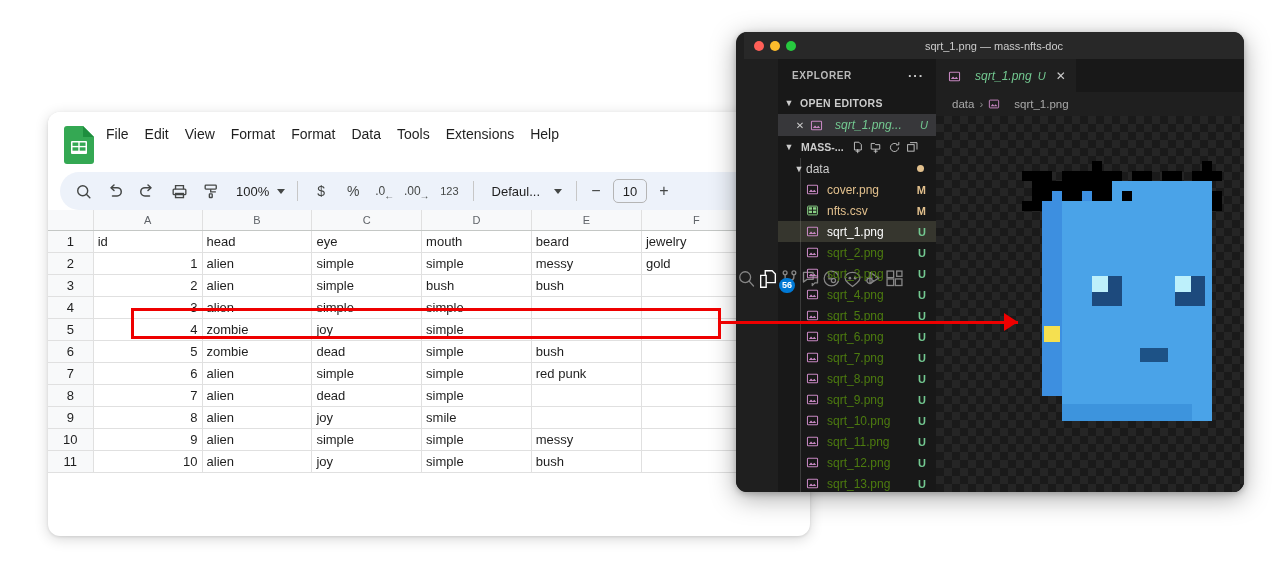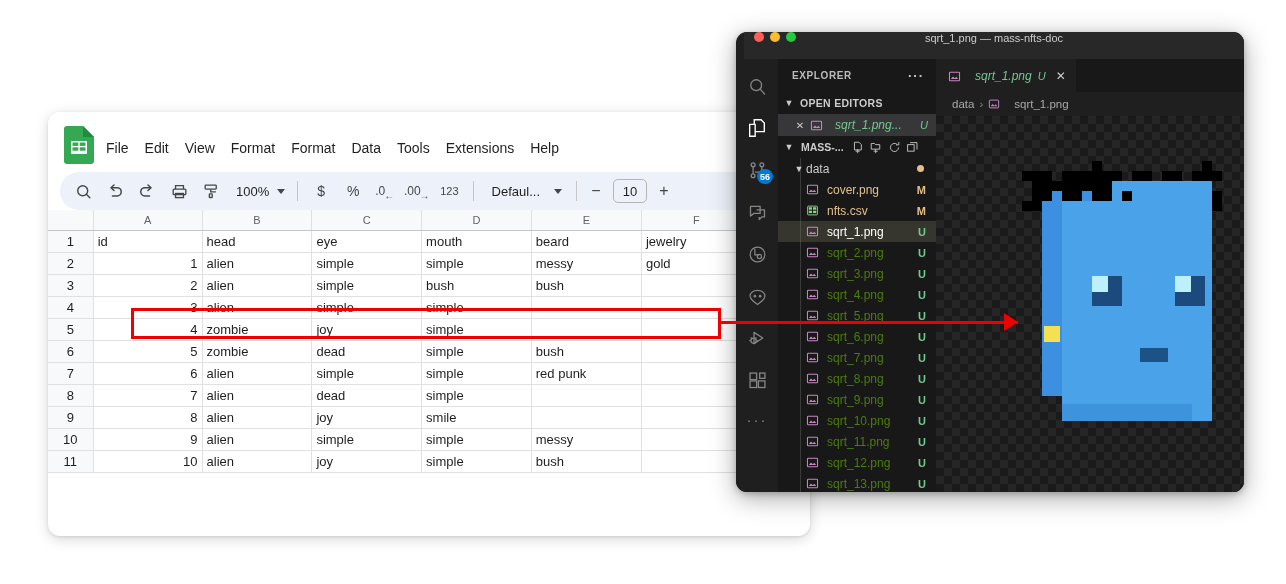--- a/index.html
+++ b/index.html
@@ -34,21 +34,21 @@
     flex: none;
   }
   .gs-logo svg { display:block; }
   .title-block { display: flex; flex-direction: column; }
   .title-row { display: flex; align-items: center; gap: 13px; height: 28px; }
   .doc-title {
     font-size: 20px; color: #1f1f1f; letter-spacing: .1px;
     line-height: 24px; font-weight: 400;
   }
   .titleicon { width: 20px; height: 20px; color: #444746; display:block; }
-  .menu-row { display: flex; gap: 16px; margin-top: 16px; }
+  .menu-row { display: flex; gap: 16px; margin-top: 2px; }
   .menu-item {
     font-size: 14px; color: #1f1f1f; line-height: 20px;
     cursor: default; white-space: nowrap;
   }
 
   .toolbar {
     margin: 4px 12px 0 12px;
     height: 38px;
     background: #edf2fa;
     border-radius: 20px;
@@ -145,35 +145,35 @@
     left: 736px; top: 32px;
     width: 508px; height: 460px;
     background: #1f1f1f;
     border-radius: 11px;
     box-shadow: 0 6px 26px rgba(0,0,0,.34), 0 2px 6px rgba(0,0,0,.22);
     overflow: hidden;
     display: flex; flex-direction: column;
   }
   .vsc-title {
     height: 27px; background: #282828;
-    display:flex; align-items:flex-start;
+    display:flex; align-items:center;
     position: relative; flex: none; margin-left: 8px;
   }
   .traffic { display:flex; gap:6px; padding-left: 10px; }
   .tl { width: 10px; height:10px; border-radius:50%; }
   .tl.r { background:#ff5f57; } .tl.y { background:#fdbc2c; } .tl.g { background:#27c93f; }
   .vsc-title-text {
     position:absolute; left:0; right:0; text-align:center;
     font-size: 11px; color: #cccccc;
   }
   .vsc-body { flex: 1; display:flex; min-height: 0; }
 
   .activity {
     width: 42px; background:#1f1f1f; flex:none;
-    display:flex; flex-direction:column; align-items:center;
+    display:flex; flex-direction:row; align-items:center;
     padding-top: 6px;
   }
   .act-icon {
     width: 42px; height: 42px;
     display:flex; align-items:center; justify-content:center;
     color:#868686; position: relative;
   }
   .act-icon.active { color:#ffffff; }
   .act-badge {
     position:absolute; bottom: 7px; right: 5px;

